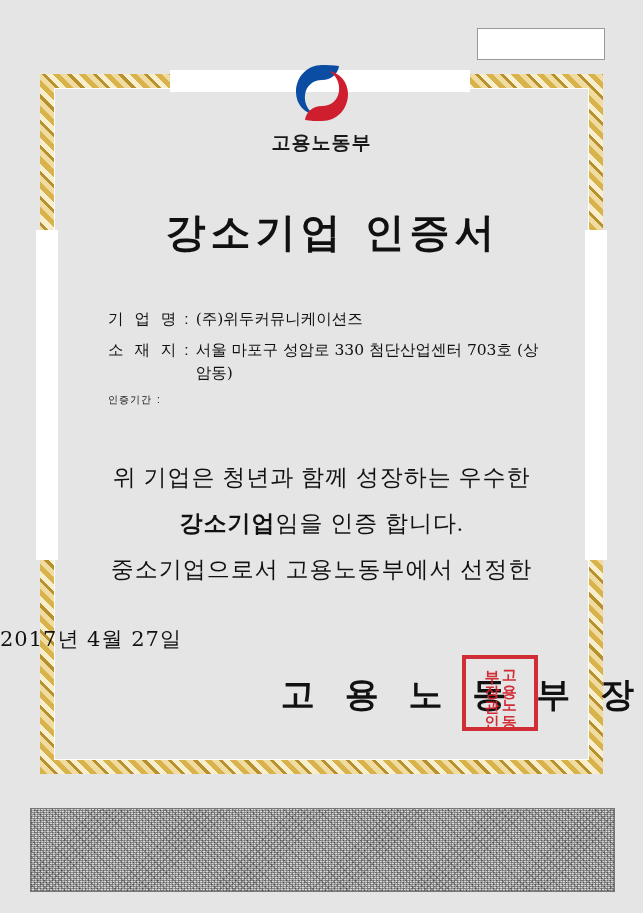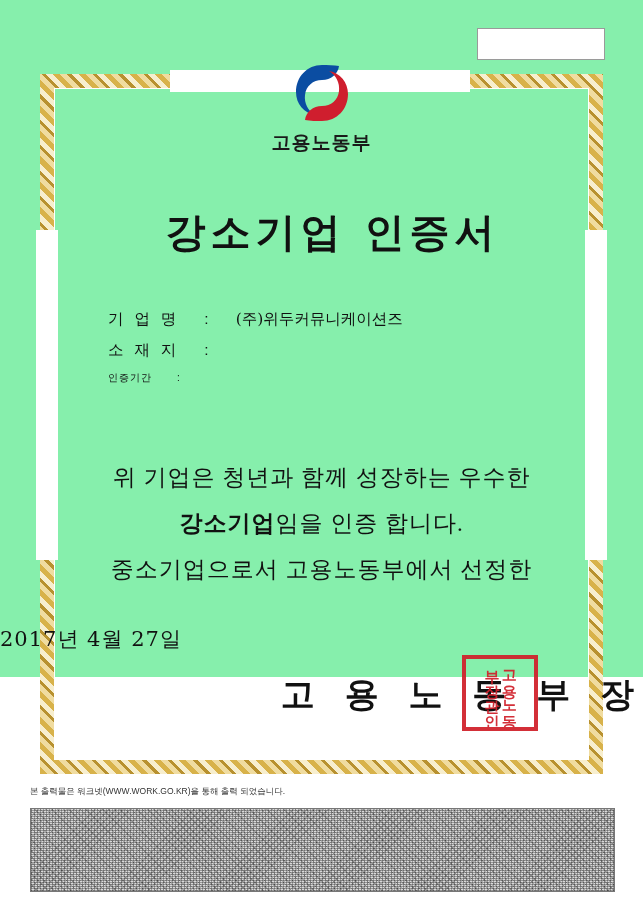--- a/index.html
+++ b/index.html
@@ -10,22 +10,22 @@
     width: 643px;
     height: 913px;
     background: #ffffff;
     font-family: "Liberation Sans", sans-serif;
     overflow: hidden;
   }
 
   .page {
     position: relative;
     width: 643px;
-    height: 677px;
-    background: #86efac;
+    height: 913px;
+    background: #e5e5e5;
     box-sizing: border-box;
   }
 
   
   .top-box {
     position: absolute;
     top: 28px;
     right: 38px;
     width: 126px;
     height: 30px;
@@ -114,21 +114,20 @@
     left: 108px;
     width: 460px;
   }
   .field-row {
     display: flex;
     align-items: flex-start;
     margin-bottom: 9px;
     font-size: 15.5px;
     color: #111111;
     line-height: 1.45;
-    gap: 20px;
   }
   .field-label {
     white-space: nowrap;
     letter-spacing: 3px;
     font-family: "DejaVu Serif", serif;
   }
   .field-colon {
     padding: 0 7px 0 5px;
   }
   .field-value {
@@ -259,20 +258,21 @@
 
   <div class="fields">
     <div class="field-row">
       <span class="field-label">기 업 명</span>
       <span class="field-colon">:</span>
       <span class="field-value">(주)위두커뮤니케이션즈</span>
     </div>
     <div class="field-row">
       <span class="field-label">소 재 지</span>
       <span class="field-colon">:</span>
+      <span class="field-value">서울 마포구 성암로 330 첨단산업센터 703호 (상암동)</span>
     </div>
     <div class="field-row period">
       <span class="field-label">인증기간</span>
       <span class="field-colon">:</span>
     </div>
   </div>
 
   <div class="body-text">
     <div>위 기업은 청년과 함께 성장하는 우수한</div>
     <div>
@@ -282,17 +282,16 @@
   </div>
 
   <div class="cert-date">2017년 4월 27일</div>
 
   <div class="signature">고 용 노 동 부 장</div>
 
   <div class="seal">
     <span>고용노동부장관인</span>
   </div>
 
-  <div class="footer-note">본 출력물은 워크넷(WWW.WORK.GO.KR)을 통해 출력 되었습니다.</div>
 
   <div class="noise-strip"></div>
 
 </div>
 
 </body></html>

